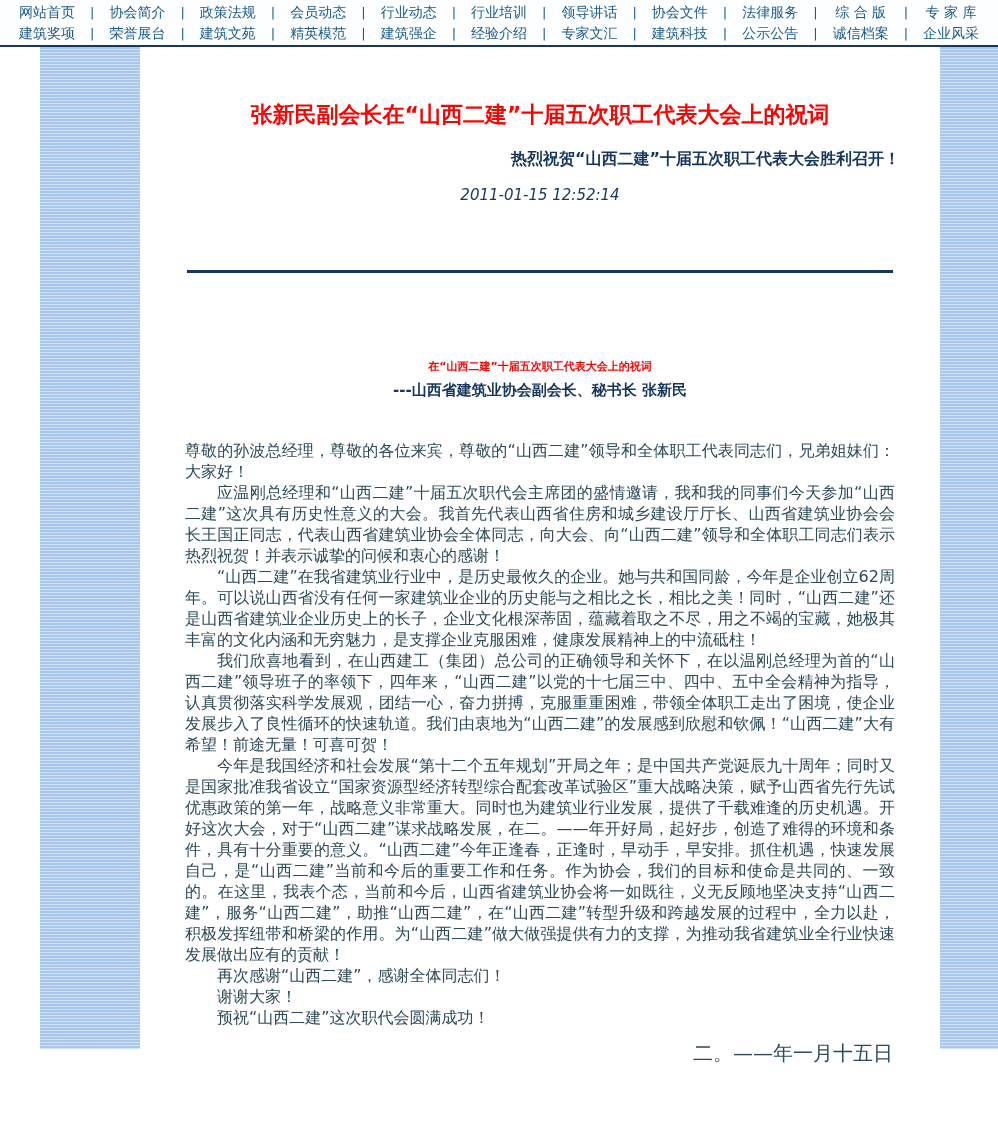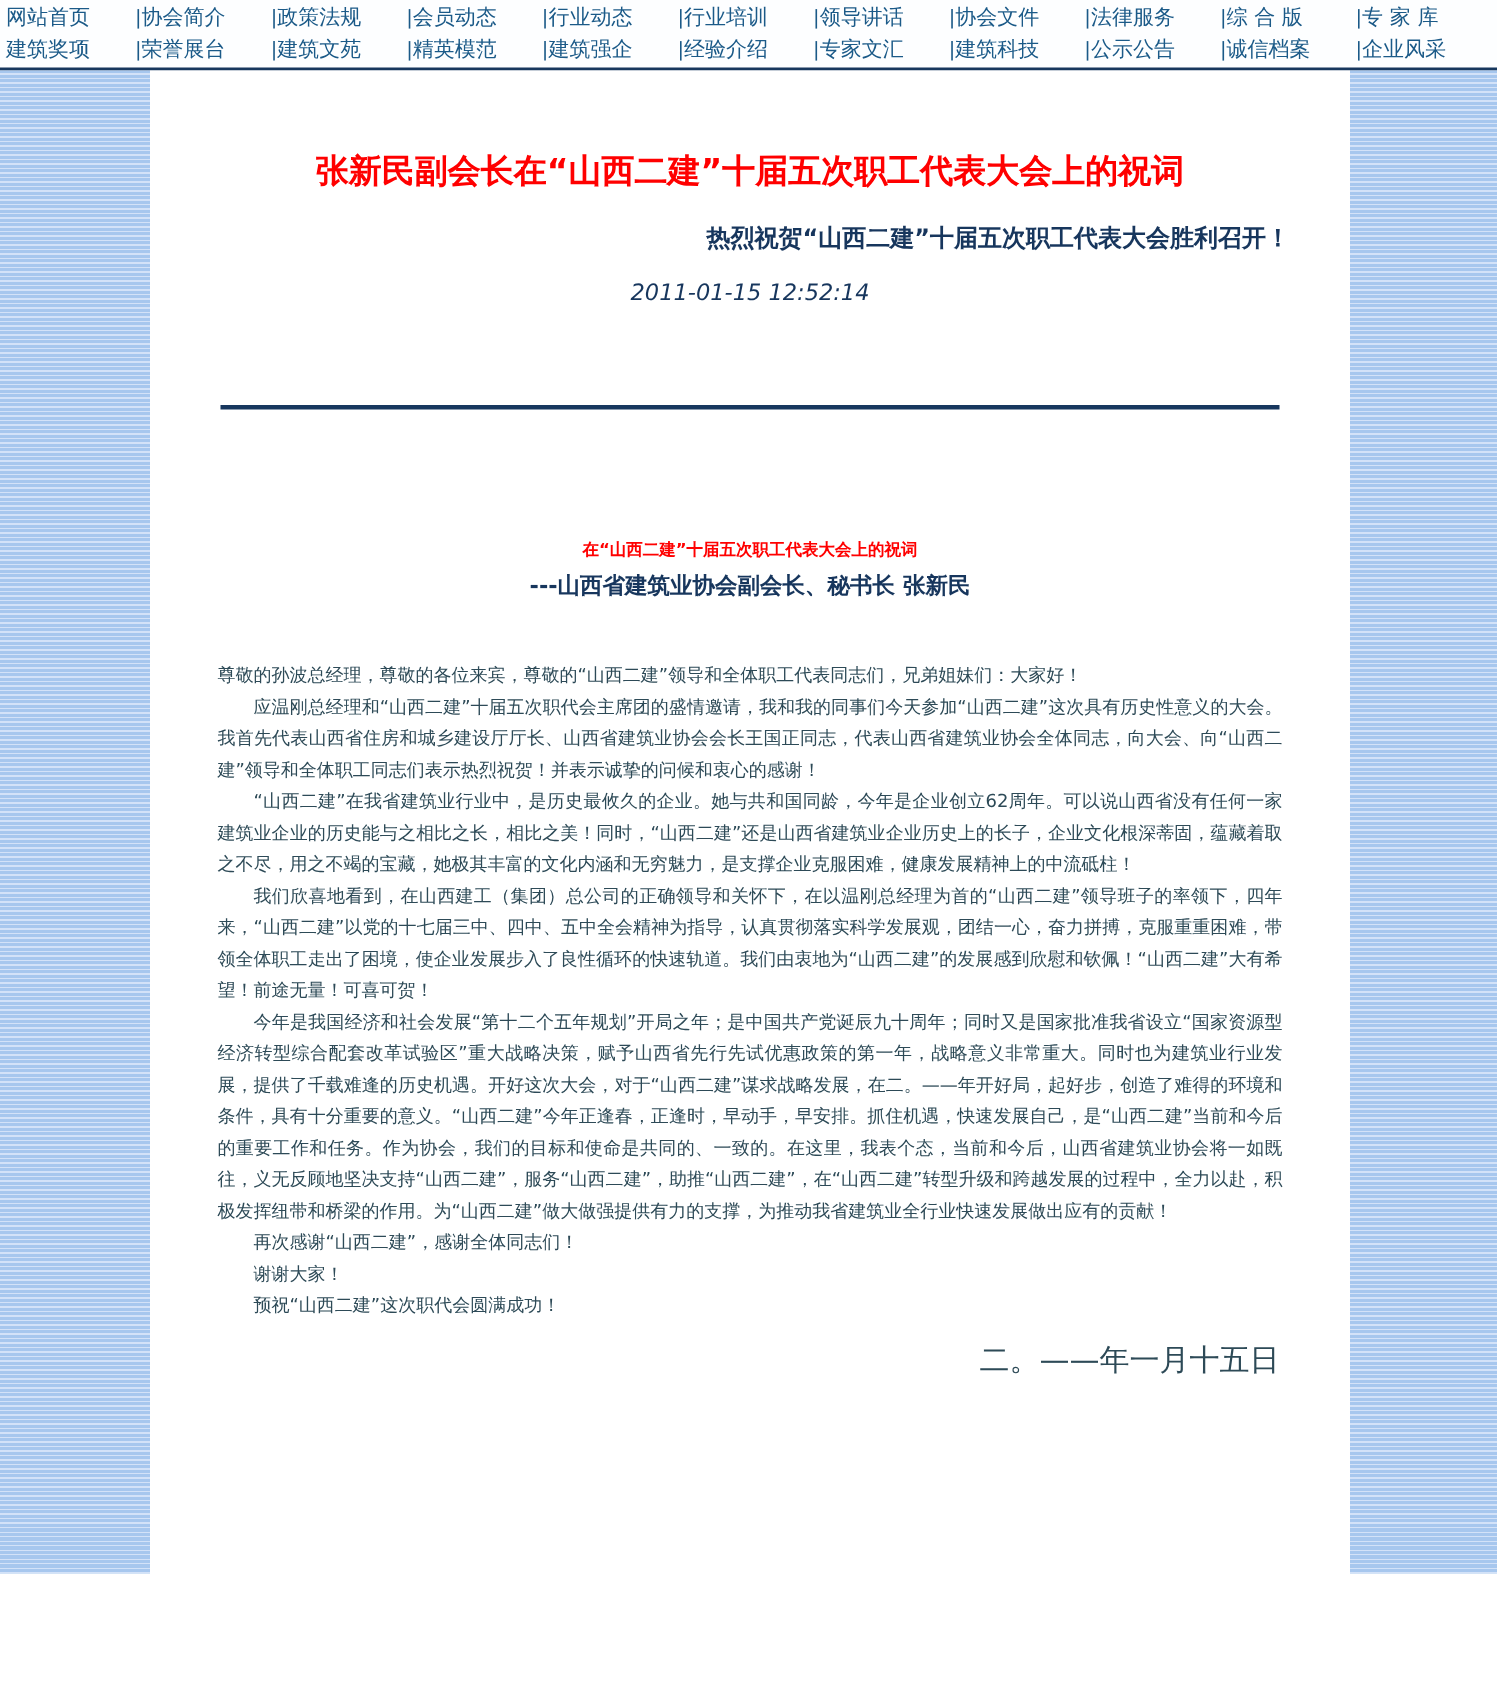--- a/index.html
+++ b/index.html
@@ -23,35 +23,35 @@
   .top-nav{
     width:998px;height:45px;
     background:#fdfeff;
     display:flex;flex-direction:column;justify-content:space-evenly;
     padding:1px 4px;
   }
   .nav-row{
     display:flex;align-items:center;width:100%;
   }
   .nav-row a{
-    flex:1;
+    flex:1;text-align:center;
     color:var(--nav-blue);
     font-size:14px;line-height:20px;
     text-decoration:none;white-space:pre;
   }
   .nav-sep{
     color:var(--nav-blue);font-size:13px;
     flex:0 0 auto;
   }
   .nav-divider{
     width:998px;height:2px;background:var(--rule);
   }
   
   .page{
-    display:flex;width:998px;height:1002px;
+    display:flex;width:998px;height:1002px;padding-left:40px;
   }
   .stripe{
     flex:0 0 100px;height:100%;
     background:repeating-linear-gradient(
       to bottom,
       var(--stripe-a) 0px, var(--stripe-a) 2px,
       var(--stripe-b) 2px, var(--stripe-b) 3px
     );
   }
   .stripe.right{flex-basis:98px;}
@@ -94,21 +94,21 @@
     text-align:center;
   }
   .speech-byline{
     margin:3px 0 0 0;
     font-size:15px;line-height:20px;font-weight:bold;
     color:var(--navy);
     text-align:center;
   }
   .article-body{
     margin:40px 45px 0 45px;
-    font-size:12px;line-height:21px;
+    font-size:16px;line-height:21px;
     color:var(--body-text);
     text-align:justify;
   }
   .article-body p{margin:0;}
   .article-body p.indent{text-indent:2em;}
   .sign-date{
     margin:15px 47px 0 0;
     font-size:20px;line-height:21px;
     color:var(--body-text);
     text-align:right;

